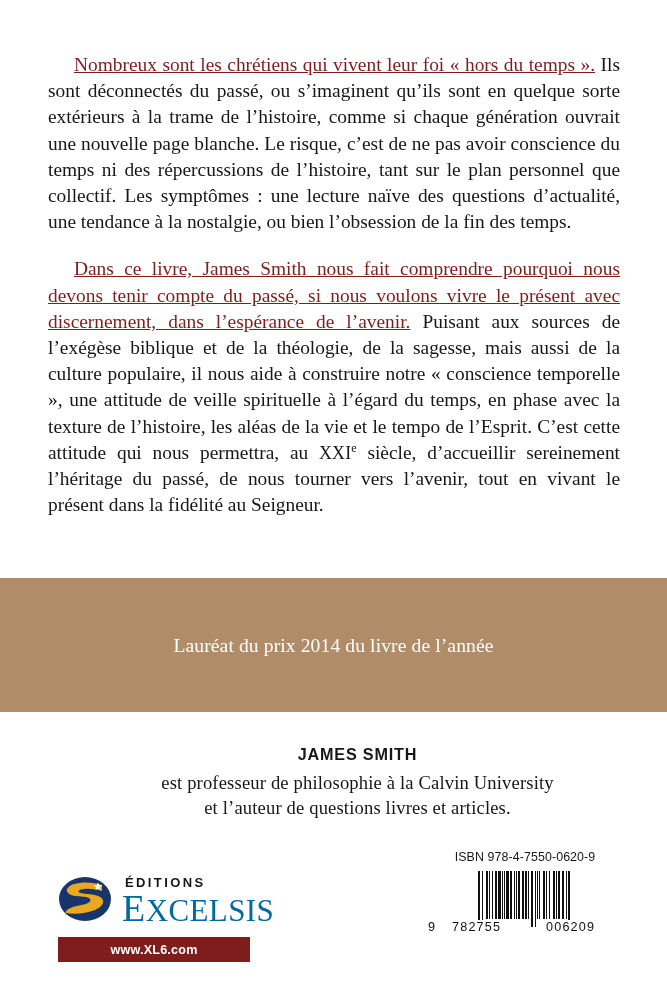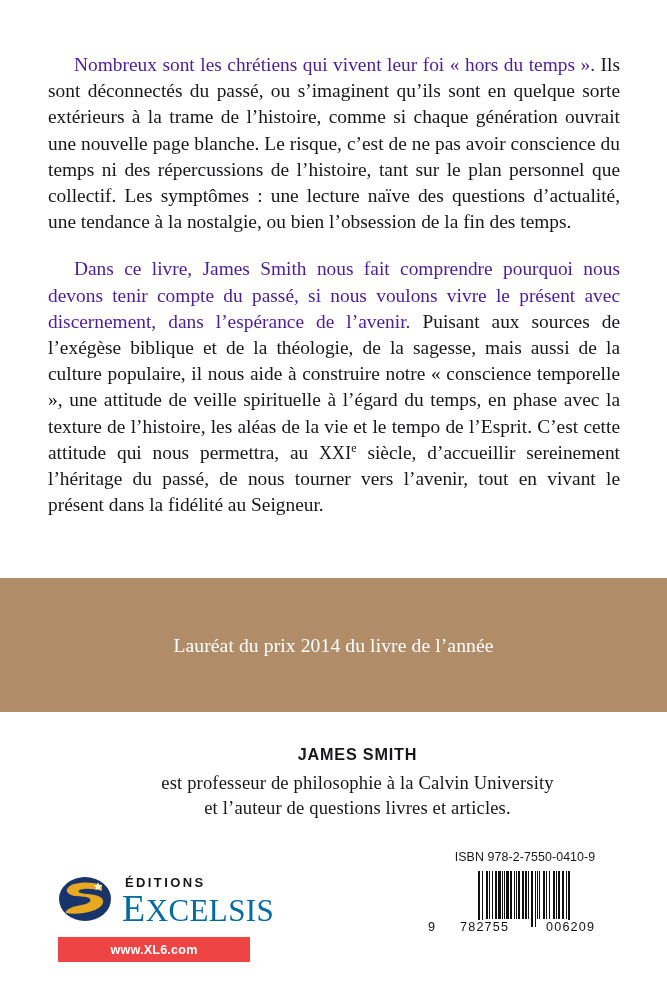--- a/index.html
+++ b/index.html
@@ -35,21 +35,21 @@
     font-size: 19.4px;
     line-height: 26.2px;
     text-align: justify;
     text-justify: inter-word;
     margin: 0 0 8px 0;
     hyphens: manual;
     color: #17171a;
   }
   .para + .para { margin-top: 21px; }
   .para .indent { display: inline-block; width: 26px; }
-  .accent { color: #4c1d95; }
+  .accent { color: #7f1d1d; text-decoration: underline; }
   .sup-caps {
     font-variant: small-caps;
     font-size: 0.92em;
     letter-spacing: 0.2px;
   }
   sup {
     font-size: 0.62em;
     vertical-align: super;
     line-height: 0;
   }
@@ -137,21 +137,21 @@
     font-size: 31px;
     letter-spacing: 0.4px;
     color: #0369a1;
     line-height: 0.96;
   }
   .logo-excelsis .cap { font-size: 38px; }
   .web-bar {
     margin-top: 12px;
     width: 192px;
     height: 25px;
-    background: #ef4444;
+    background: #7f1d1d;
     display: flex;
     align-items: center;
     justify-content: center;
   }
   .web-bar span {
     font-family: "Liberation Sans", "DejaVu Sans", sans-serif;
     font-size: 12.6px;
     font-weight: bold;
     color: #ffffff;
     letter-spacing: 0.2px;
@@ -202,21 +202,21 @@
     font-size: 12.6px;
     color: #111111;
     letter-spacing: 1.2px;
   }
   .bd {
     position: absolute;
     background: #ffffff;
     padding: 0 1px;
   }
   .bd.left  { left: 2px; }
-  .bd.mid   { left: 34px; }
+  .bd.mid   { left: 26px; }
   .bd.right { left: 120px; }
 </style>
 </head>
 <body>
 
 <div class="page">
 
   <div class="blurb">
 
     <p class="para"><span class="indent"></span><span class="accent">Nombreux sont les chrétiens qui vivent leur foi « hors du temps ».</span><span> Ils sont déconnectés du passé, ou s’imaginent qu’ils sont en quelque sorte extérieurs à la trame de l’histoire, comme si chaque génération ouvrait une nouvelle page blanche. Le risque, c’est de ne pas avoir conscience du temps ni des répercussions de l’histoire, tant sur le plan personnel que collectif. Les symptômes : une lecture naïve des questions d’actualité, une tendance à la nostalgie, ou bien l’obsession de la fin des temps.</span></p>
@@ -248,21 +248,21 @@
         <div class="logo-editions">ÉDITIONS</div>
         <div class="logo-excelsis"><span class="cap">E</span><span>XCELSIS</span></div>
       </div>
     </div>
     <div class="web-bar">
       <span>www.XL6.com</span>
     </div>
   </div>
 
   <div class="commerce">
-    <div class="isbn">ISBN 978-2-7550-0410-9</div>
+    <div class="isbn">ISBN 978-4-7550-0620-9</div>
     <div class="barcode-wrap">
       <div class="barcode" id="barcode-bars">
           <span class="bar" style="width: 2px; height: 56px; background: rgb(17, 17, 17);"></span>
           <span class="bar" style="width: 2px; height: 56px; background: rgb(255, 255, 255);"></span>
           <span class="bar" style="width: 1px; height: 56px; background: rgb(17, 17, 17);"></span>
           <span class="bar" style="width: 3px; height: 48px; background: rgb(255, 255, 255);"></span>
           <span class="bar" style="width: 2px; height: 48px; background: rgb(17, 17, 17);"></span>
           <span class="bar" style="width: 1px; height: 48px; background: rgb(255, 255, 255);"></span>
           <span class="bar" style="width: 1px; height: 48px; background: rgb(17, 17, 17);"></span>
           <span class="bar" style="width: 2px; height: 48px; background: rgb(255, 255, 255);"></span>

